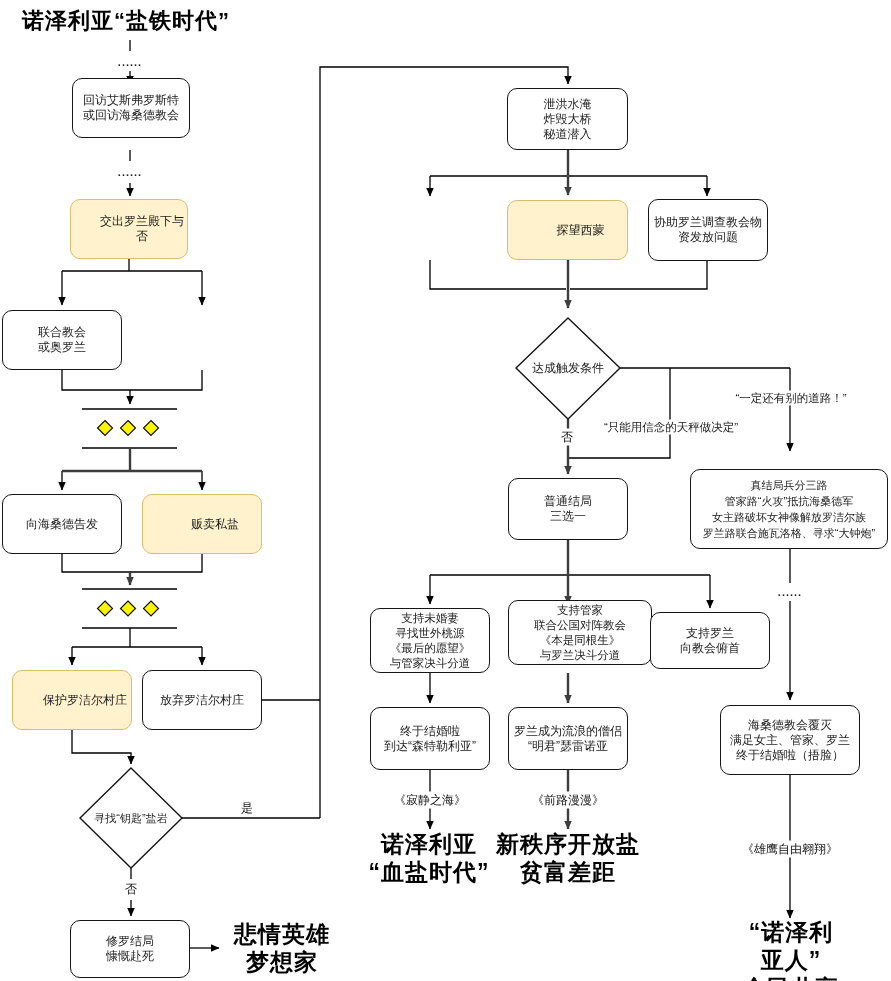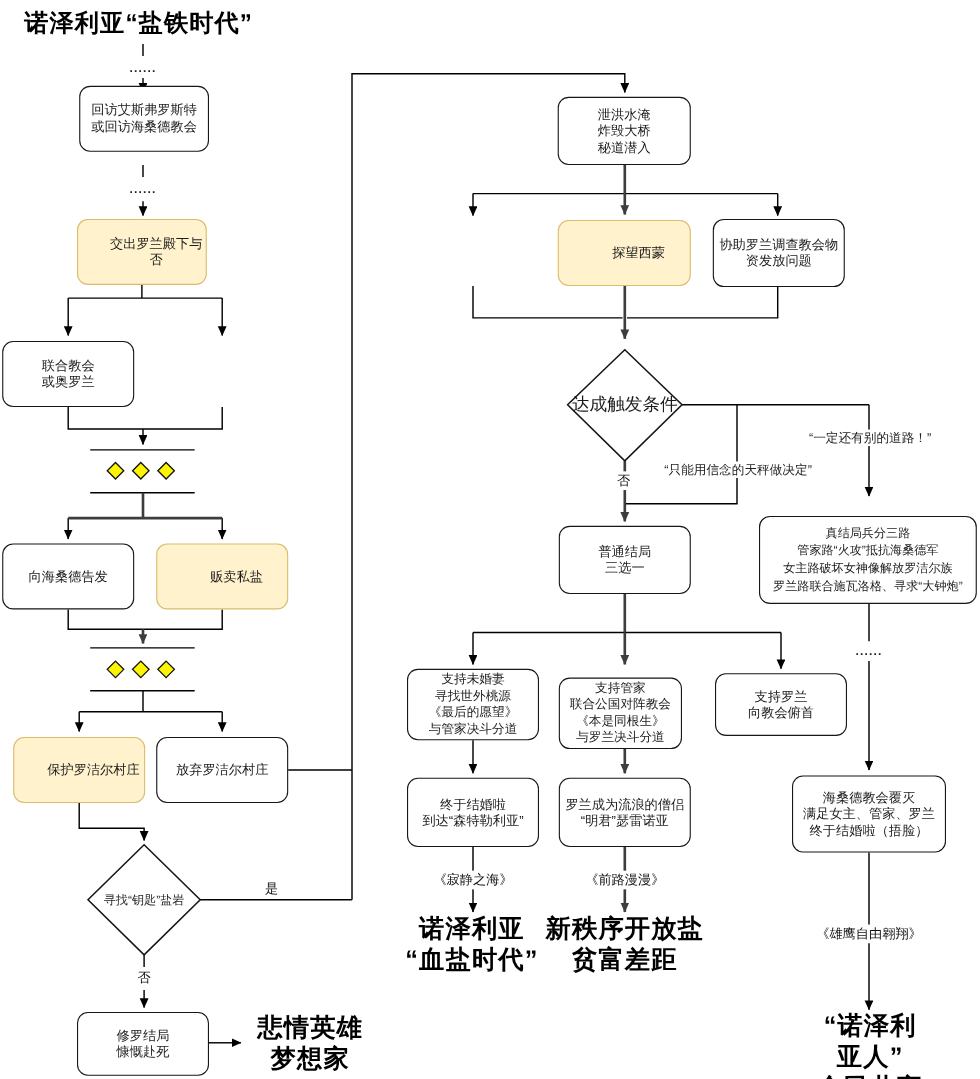--- a/index.html
+++ b/index.html
@@ -8,21 +8,21 @@
   .layer{position:absolute;left:0;top:0;}
   .node{position:absolute;box-sizing:border-box;background:#ffffff;
         border:1.4px solid #161616;border-radius:10px;
         display:flex;align-items:center;justify-content:center;
         text-align:center;font-size:12px;line-height:15px;
         white-space:pre-line;color:#1c1c1c;padding:2px;}
   .hl{background:#FFF2CC;border-color:#D8BD6B;padding-left:28px;}
   .sm{font-size:11.5px;line-height:15px;}
   .xs{font-size:11px;line-height:16px;}
   .dtext{position:absolute;transform:translate(-50%,-50%);text-align:center;
-         font-size:16px;color:#1c1c1c;white-space:pre-line;}
+         font-size:12px;color:#1c1c1c;white-space:pre-line;}
   .dtext.small{font-size:11px;}
   .lbl{position:absolute;transform:translate(-50%,-50%);background:#ffffff;
        padding:0 2px;font-size:12px;white-space:nowrap;color:#111;}
   .quote{font-size:11.5px;color:#222;}
   .dots{font-size:11px;font-weight:bold;letter-spacing:1px;color:#222;}
   .ending{position:absolute;transform:translateX(-50%);font-weight:bold;
           text-align:center;white-space:pre-line;font-size:23px;line-height:28px;
           color:#000;letter-spacing:1px;}
   .title{position:absolute;left:22px;top:6px;font-size:22px;font-weight:bold;
          color:#000;letter-spacing:1px;white-space:nowrap;}
@@ -140,21 +140,21 @@
   <div class="node" style="left:508px;top:478px;width:120px;height:62px">普通结局
 三选一</div>
   <div class="node xs" style="left:690px;top:469px;width:198px;height:80px">真结局兵分三路
 管家路“火攻”抵抗海桑德军
 女主路破坏女神像解放罗洁尔族
 罗兰路联合施瓦洛格、寻求“大钟炮”</div>
   <div class="node sm" style="left:370px;top:608px;width:120px;height:65px">支持未婚妻
 寻找世外桃源
 《最后的愿望》
 与管家决斗分道</div>
-  <div class="node sm" style="left:508px;top:616px;width:112px;height:65px">支持管家
+  <div class="node sm" style="left:508px;top:600px;width:144px;height:65px">支持管家
 联合公国对阵教会
 《本是同根生》
 与罗兰决斗分道</div>
   <div class="node" style="left:650px;top:612px;width:120px;height:57px">支持罗兰
 向教会俯首</div>
   <div class="node" style="left:370px;top:707px;width:120px;height:63px">终于结婚啦
 到达“森特勒利亚”</div>
   <div class="node" style="left:508px;top:707px;width:120px;height:63px">罗兰成为流浪的僧侣
 “明君”瑟雷诺亚</div>
   <div class="node" style="left:720px;top:705px;width:140px;height:70px">海桑德教会覆灭

